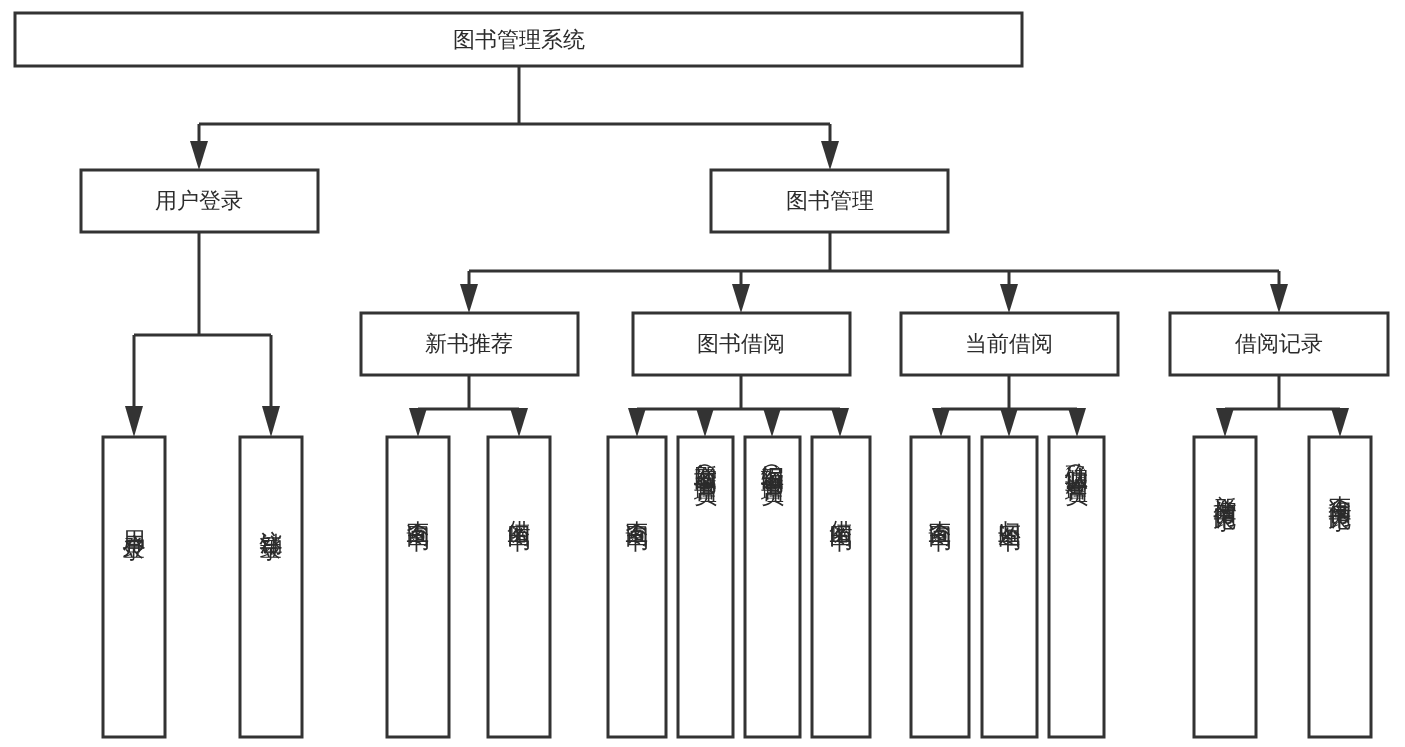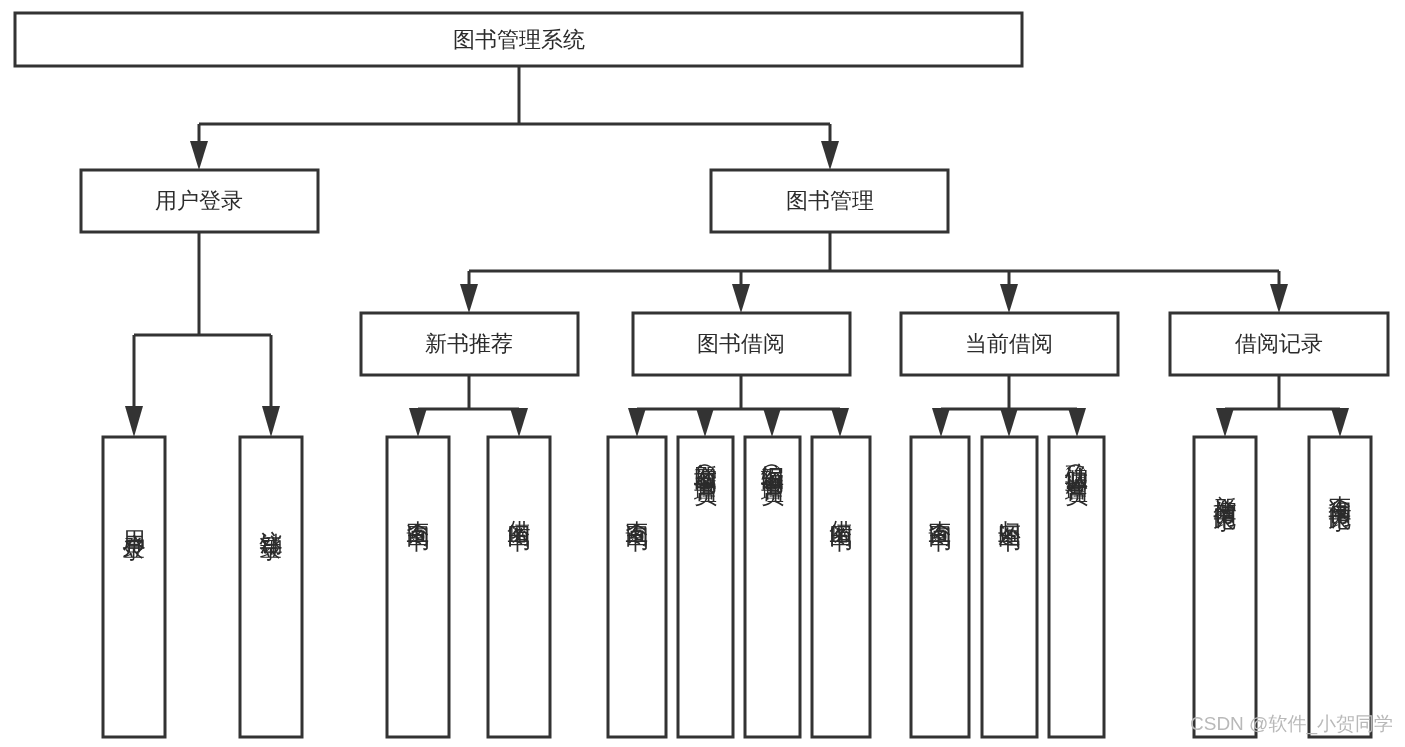--- a/index.html
+++ b/index.html
@@ -233,14 +233,13 @@
     <span class="v-label" style="margin-top:8px;">确认归还（管理员）</span>
   </div>
 
   <div class="v-label-wrap" style="left:1194px; top:437px; width:62px; height:300px;">
     <span class="v-label" style="margin-top:40px;">新增借阅记录</span>
   </div>
   <div class="v-label-wrap" style="left:1309px; top:437px; width:62px; height:300px;">
     <span class="v-label" style="margin-top:40px;">查询借阅记录</span>
   </div>
 
-  <div class="watermark">CSDN @软件_小贺同学</div>
 </div>
 
 </body></html>

